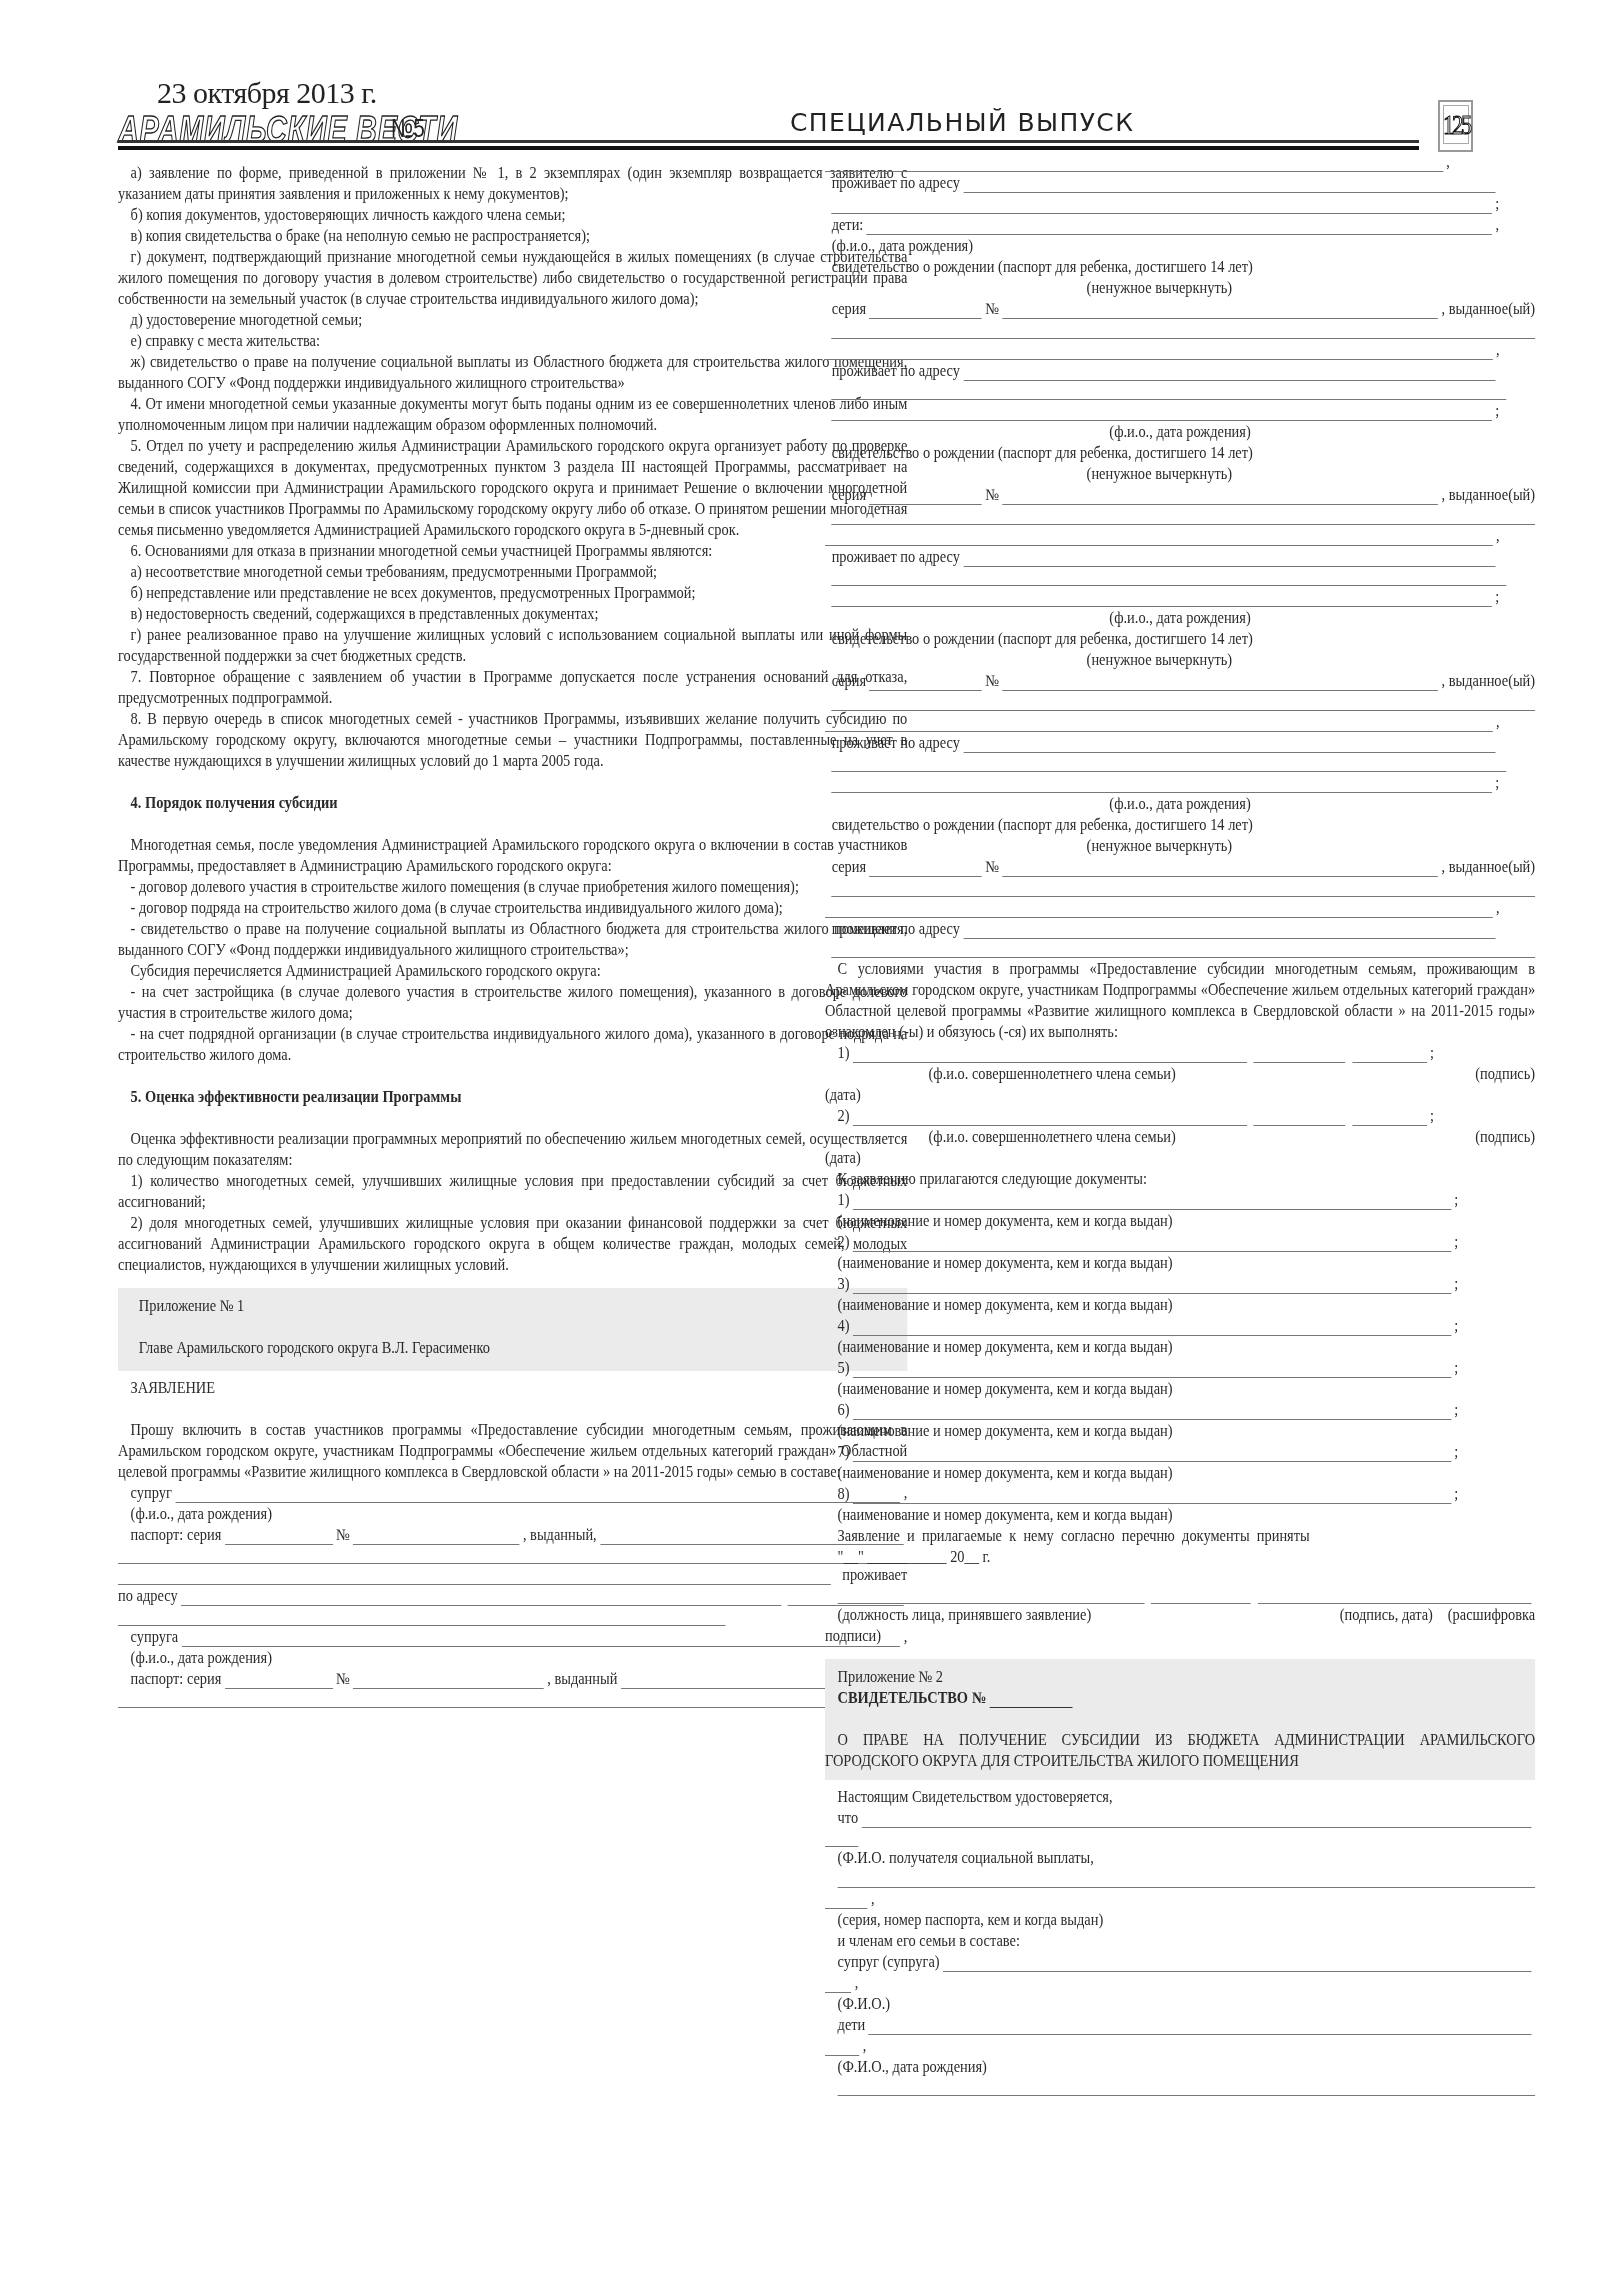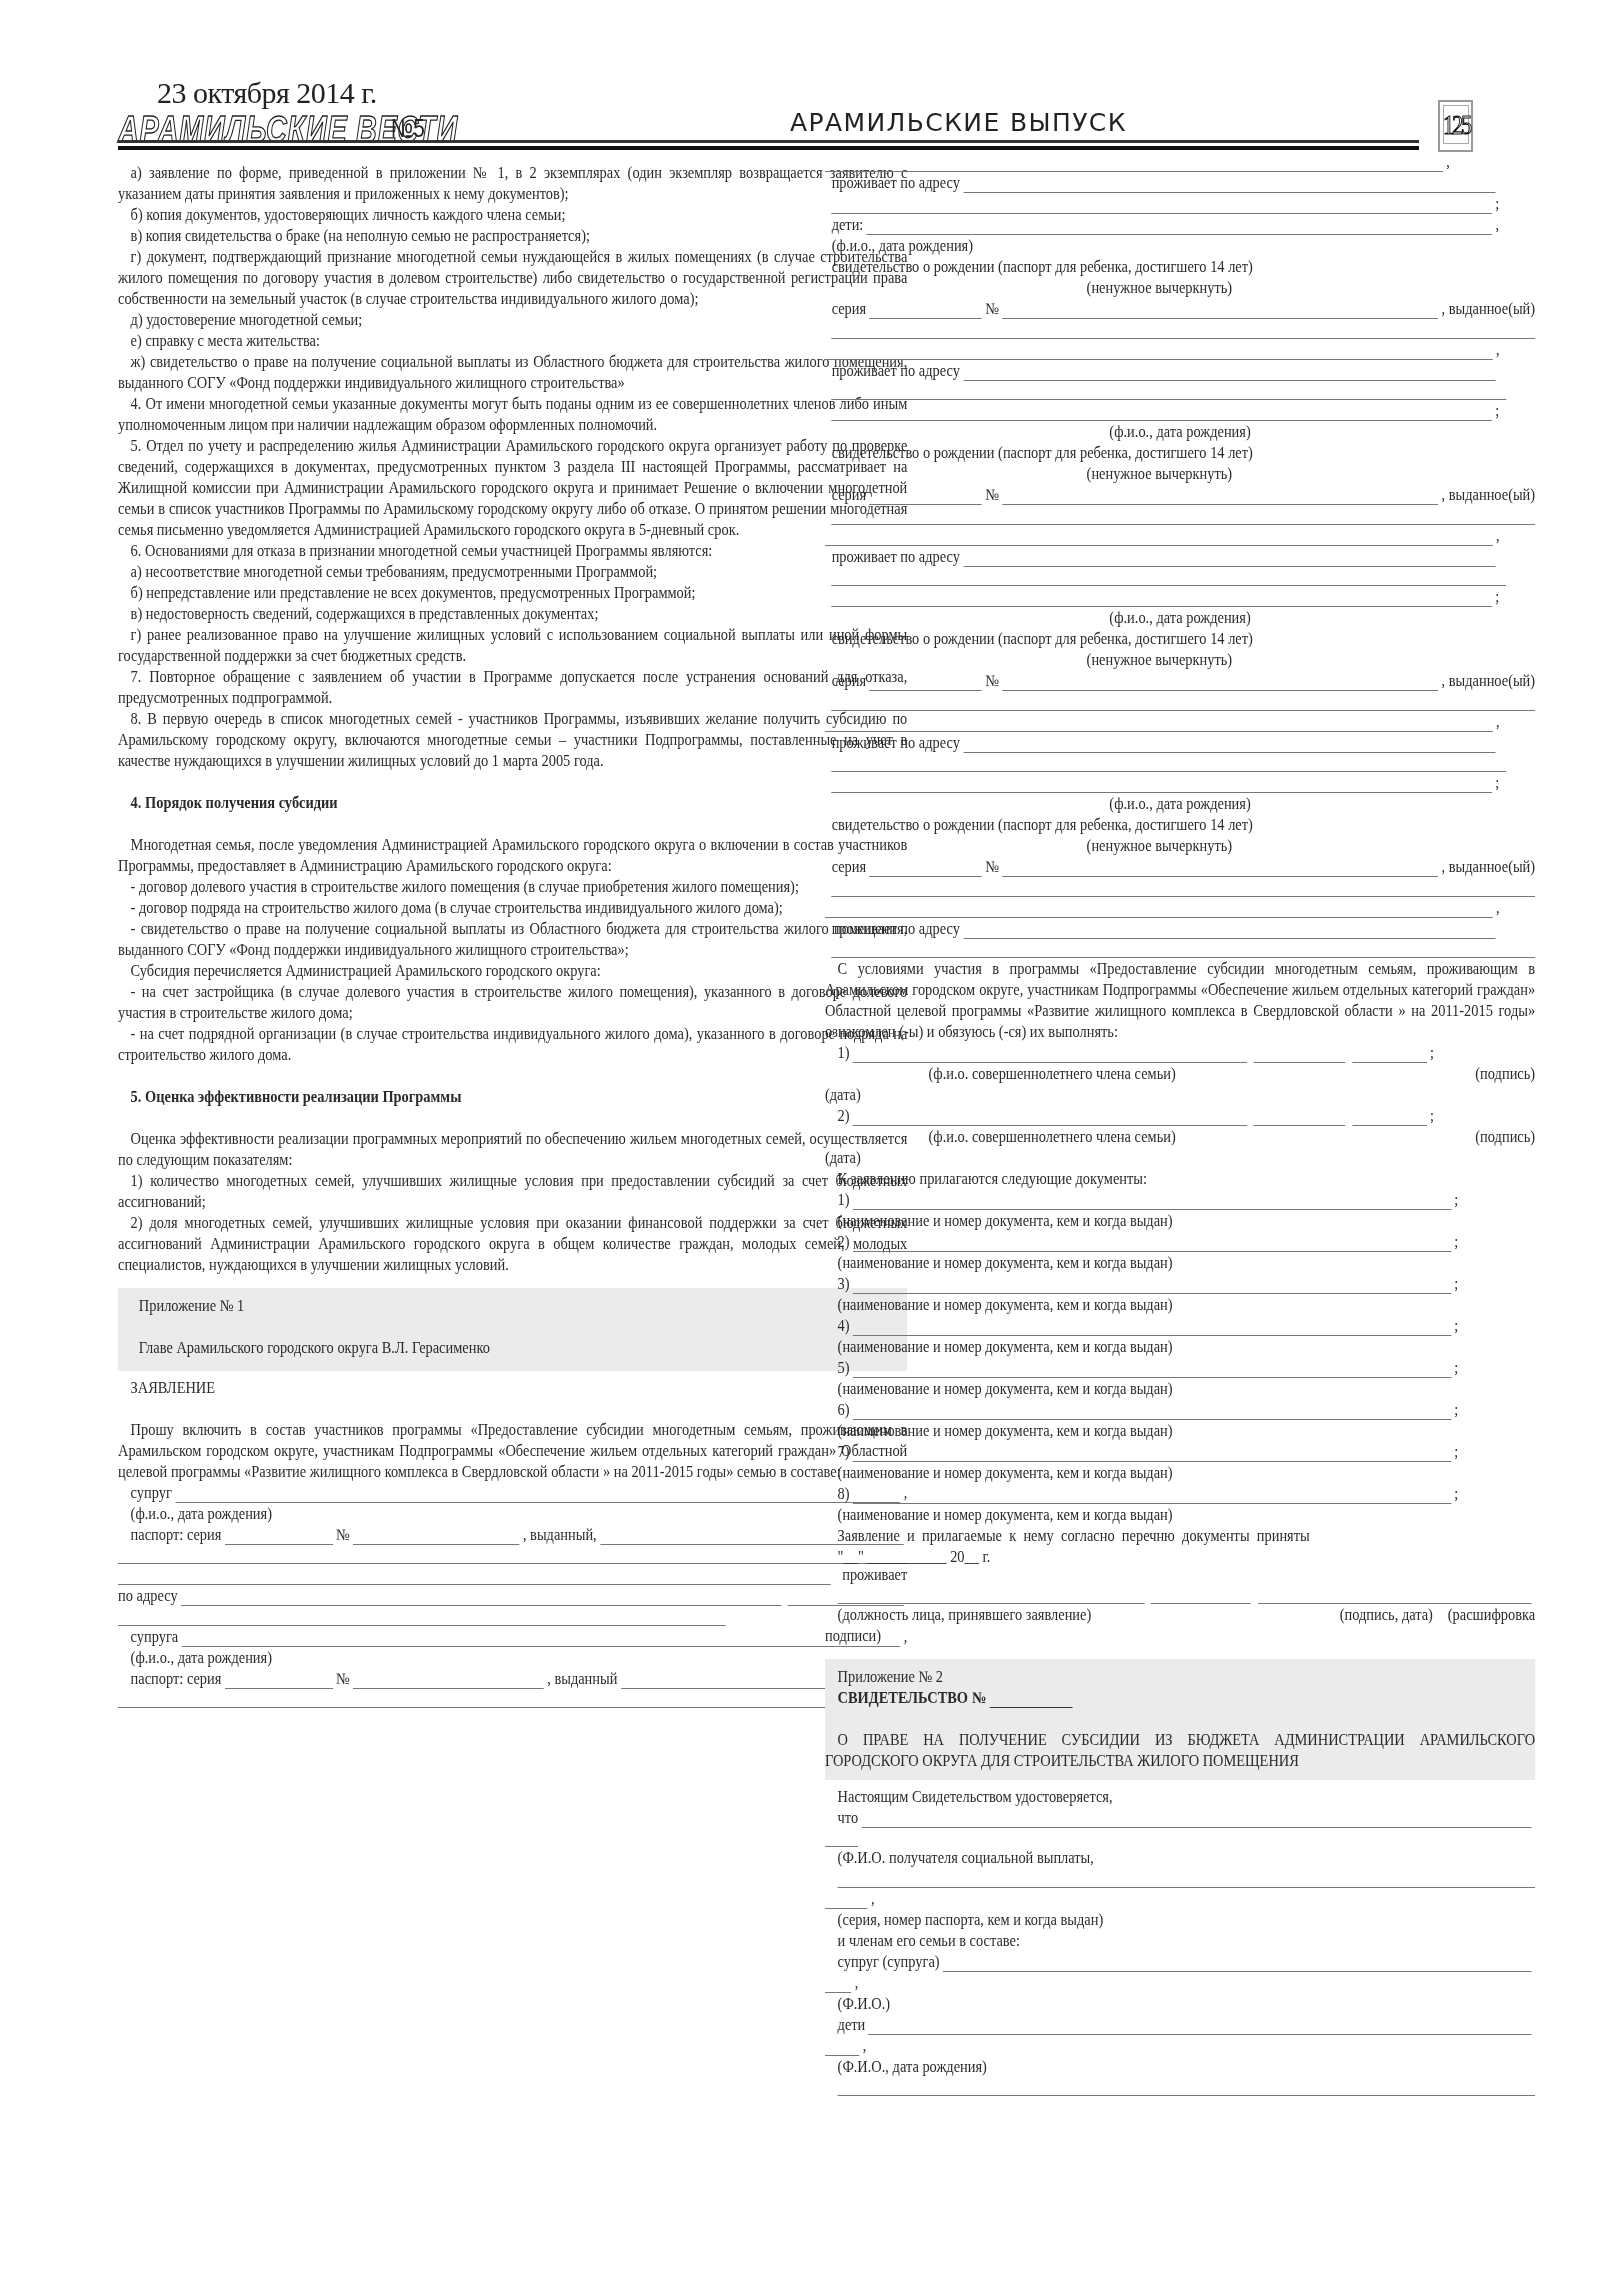--- a/index.html
+++ b/index.html
@@ -40,24 +40,24 @@
   .fullline { border-bottom: 1.4px solid #777; height: 18.5px; }
   .row { display: flex; align-items: flex-end; white-space: nowrap; }
   .row .fill { flex: 1; border-bottom: 1.4px solid #777; height: 14.8px; margin: 0 3.7px; }
   .row .sp { width: 9.2px; }
   .lbl { white-space: nowrap; }
 </style>
 </head>
 <body>
 
 <div>
-  <div class="hdr-date">23 октября 2014 г.</div>
+  <div class="hdr-date">23 октября 2013 г.</div>
   <div class="hdr-masthead">АРАМИЛЬСКИЕ ВЕСТИ</div>
   <div class="hdr-issue" style="left:391px;">№5</div>
-  <div class="hdr-section">АРАМИЛЬСКИЕ ВЫПУСК</div>
+  <div class="hdr-section">СПЕЦИАЛЬНЫЙ ВЫПУСК</div>
   <div class="hdr-rule1"></div>
   <div class="hdr-rule2"></div>
   <div class="page-box">
       <div class="page-box-inner"></div>
     </div>
   <div class="page-num">125</div>
 </div>
 
 <div class="col col-left">
   <p class="p ind">а) заявление по форме, приведенной в приложении № 1, в 2 экземплярах (один экземпляр возвращается заявителю с указанием даты принятия заявления и приложенных к нему документов);</p>

